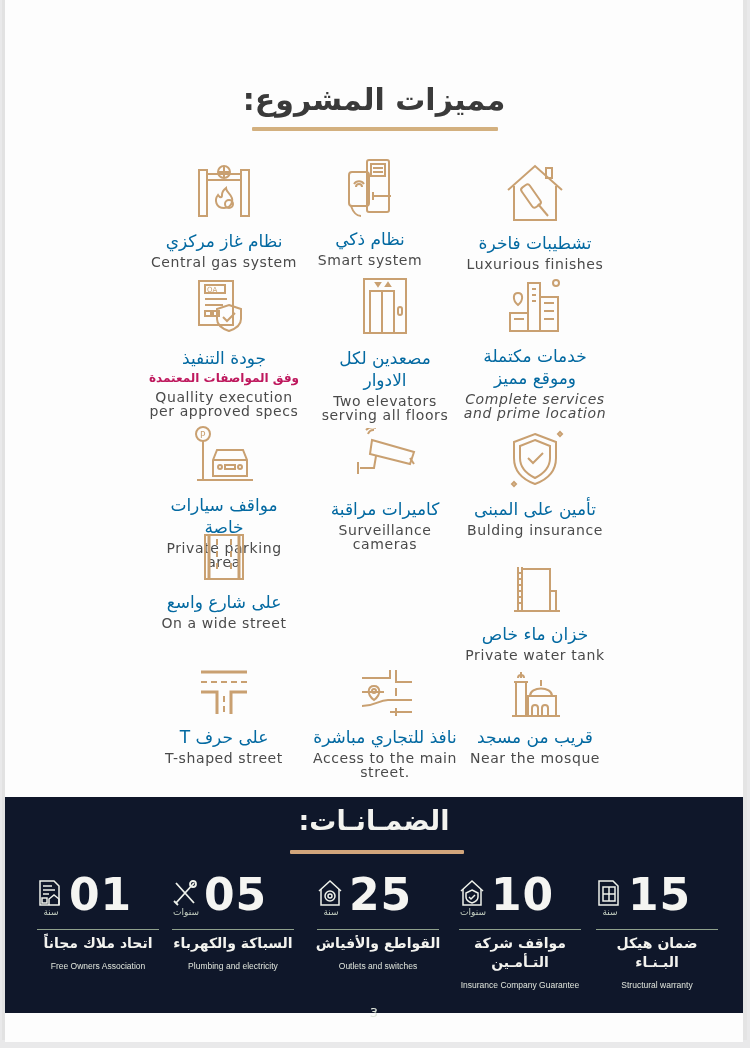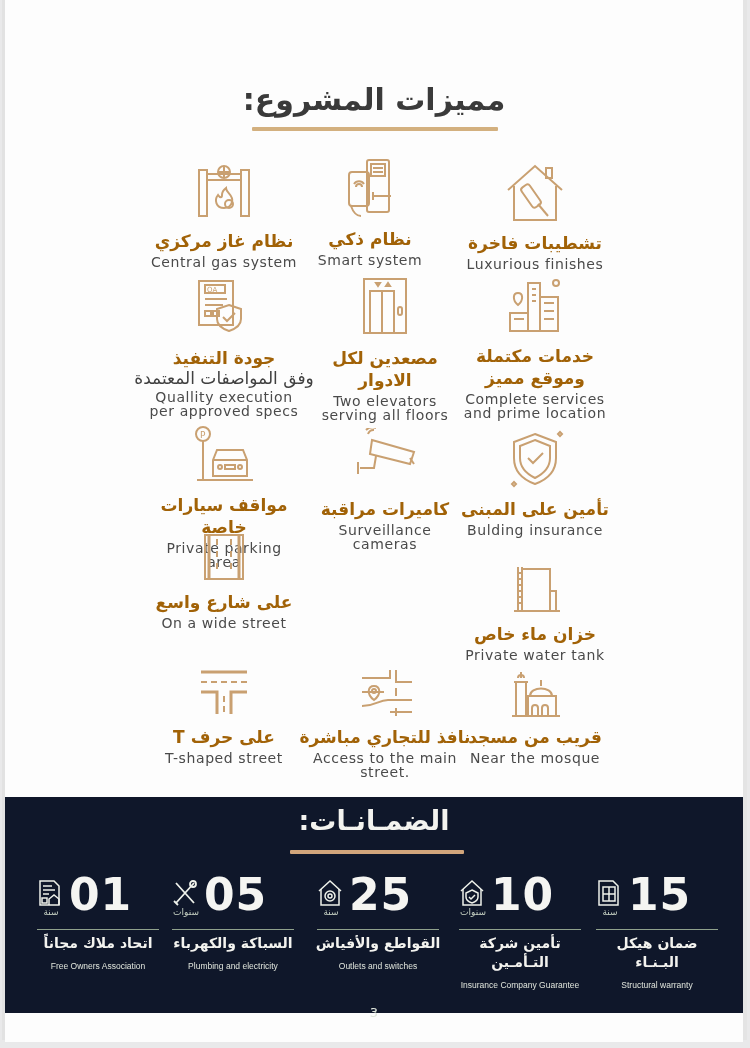--- a/index.html
+++ b/index.html
@@ -7,22 +7,22 @@
   .page{position:absolute;left:5px;top:0;width:738px;height:1042px;background:#fdfdfd;overflow:hidden;}
   .scrollbar-track{position:absolute;left:2px;top:0;width:3px;height:1040px;background:#e2e2e2;}
   .scrollbar-thumb{position:absolute;left:6px;top:213px;width:4px;height:268px;background:#a9a9a9;border-radius:2px;}
   .right-edge{position:absolute;left:743px;top:0;width:4px;height:1040px;background:#e4e4e4;}
 
   .title{position:absolute;left:0;width:738px;top:82px;text-align:center;font-size:30px;font-weight:bold;color:#3a3a3a;direction:rtl;}
   .title-rule{position:absolute;left:247px;top:127px;width:246px;height:4px;background:#d3b07f;border-radius:1px;}
 
   .feature{position:absolute;width:200px;text-align:center;}
   .feature .icon{display:block;margin:0 auto;width:62px;height:62px;}
-  .feature .ar{display:block;font-size:17px;font-weight:bold;color:#a16207;direction:rtl;line-height:22px;margin-top:8px;}
-  .feature .ar2{display:block;font-size:17px;font-weight:normal;color:#404040;direction:rtl;line-height:18px;}
+  .feature .ar{display:block;font-size:17px;font-weight:normal;color:#0369a1;direction:rtl;line-height:22px;margin-top:8px;}
+  .feature .ar2{display:block;font-size:12px;font-weight:bold;color:#be185d;direction:rtl;line-height:18px;}
   .feature .en{display:block;font-size:14px;color:#4a4a4a;letter-spacing:0.6px;line-height:14px;margin-top:3px;}
 
   .guarantees{position:absolute;left:0;top:797px;width:738px;height:216px;background:#0f172a;}
   .g-title{position:absolute;left:0;width:738px;top:8px;text-align:center;font-size:27px;font-weight:bold;color:#f3f3ef;direction:rtl;letter-spacing:1px;}
   .g-rule{position:absolute;left:285px;top:53px;width:174px;height:4px;background:#d1a57b;border-radius:1px;}
   .g-item{position:absolute;top:78px;width:130px;text-align:center;}
   .g-top{position:relative;height:50px;}
   .g-icon{position:absolute;left:4px;top:4px;width:26px;height:28px;}
   .g-unit{position:absolute;left:3px;top:32px;font-size:9px;color:#c7d2c4;direction:rtl;width:30px;text-align:center;}
   .g-num{position:absolute;left:36px;top:-6px;font-size:44px;font-weight:bold;color:#f5f5f2;letter-spacing:1px;font-family:"DejaVu Sans",sans-serif;}
@@ -118,21 +118,21 @@
     <svg class="icon" viewBox="0 0 62 62" fill="none" stroke="#C9A071" stroke-width="2">
       <rect x="24" y="8" width="12" height="48"></rect>
         <rect x="36" y="22" width="18" height="34"></rect>
         <rect x="6" y="38" width="18" height="18"></rect>
       <path d="M28 14 H32 M28 20 H32 M28 26 H32 M40 28 H50 M40 36 H50 M40 44 H50 M10 44 H20"></path>
       <path d="M14 18 c-5 0 -6 7 0 12 c6 -5 5 -12 0 -12z"></path>
         <circle cx="52" cy="8" r="3"></circle>
     </svg>
     <span class="ar" style="white-space:pre-line;">خدمات مكتملة
 وموقع مميز</span>
-    <span class="en" style="white-space:pre-line;">Complete services
+    <span class="en" style="white-space:pre-line;font-style:italic;">Complete services
 and prime location</span>
   </div>
 
   <div class="feature" style="left:119px;top:424px;">
     <svg class="icon" viewBox="0 0 62 62" fill="none" stroke="#C9A071" stroke-width="2">
       <circle cx="10" cy="10" r="7"></circle>
         <text x="7" y="14" font-size="9" fill="#C9A071" stroke="none" font-family="DejaVu Sans, sans-serif">P</text>
       <path d="M10 17 V56 M4 56 H60"></path>
         <path d="M20 36 L24 26 H50 L54 36 V52 H20z"></path>
         <path d="M20 36 H54"></path>
@@ -284,21 +284,21 @@
         <svg class="g-icon" viewBox="0 0 26 28" fill="none" stroke="#eef1ea" stroke-width="1.5">
           <path d="M2 12 L13 2 L24 12"></path>
             <path d="M4 10 V26 H22 V10"></path>
             <path d="M13 11 L19 14 V18 c0 3 -3 5 -6 6 c-3 -1 -6 -3 -6 -6 V14z"></path>
             <path d="M10 18 l2 2 l4 -4"></path>
         </svg>
         <div class="g-unit">سنوات</div>
         <div class="g-num">10</div>
       </div>
       <div class="g-line"></div>
-      <div class="g-ar" style="white-space:pre-line;">تأمين شركة
+      <div class="g-ar" style="white-space:pre-line;">مواقف شركة
 التـأمـين</div>
       <div class="g-en">Insurance Company Guarantee</div>
     </div>
 
     <div class="g-item" style="left:587px;">
       <div class="g-top">
         <svg class="g-icon" viewBox="0 0 26 28" fill="none" stroke="#eef1ea" stroke-width="1.5">
           <path d="M3 2 H17 L22 7 V26 H3z"></path>
             <rect x="7" y="8" width="12" height="14"></rect>
             <path d="M13 8 V22 M7 15 H19"></path>

